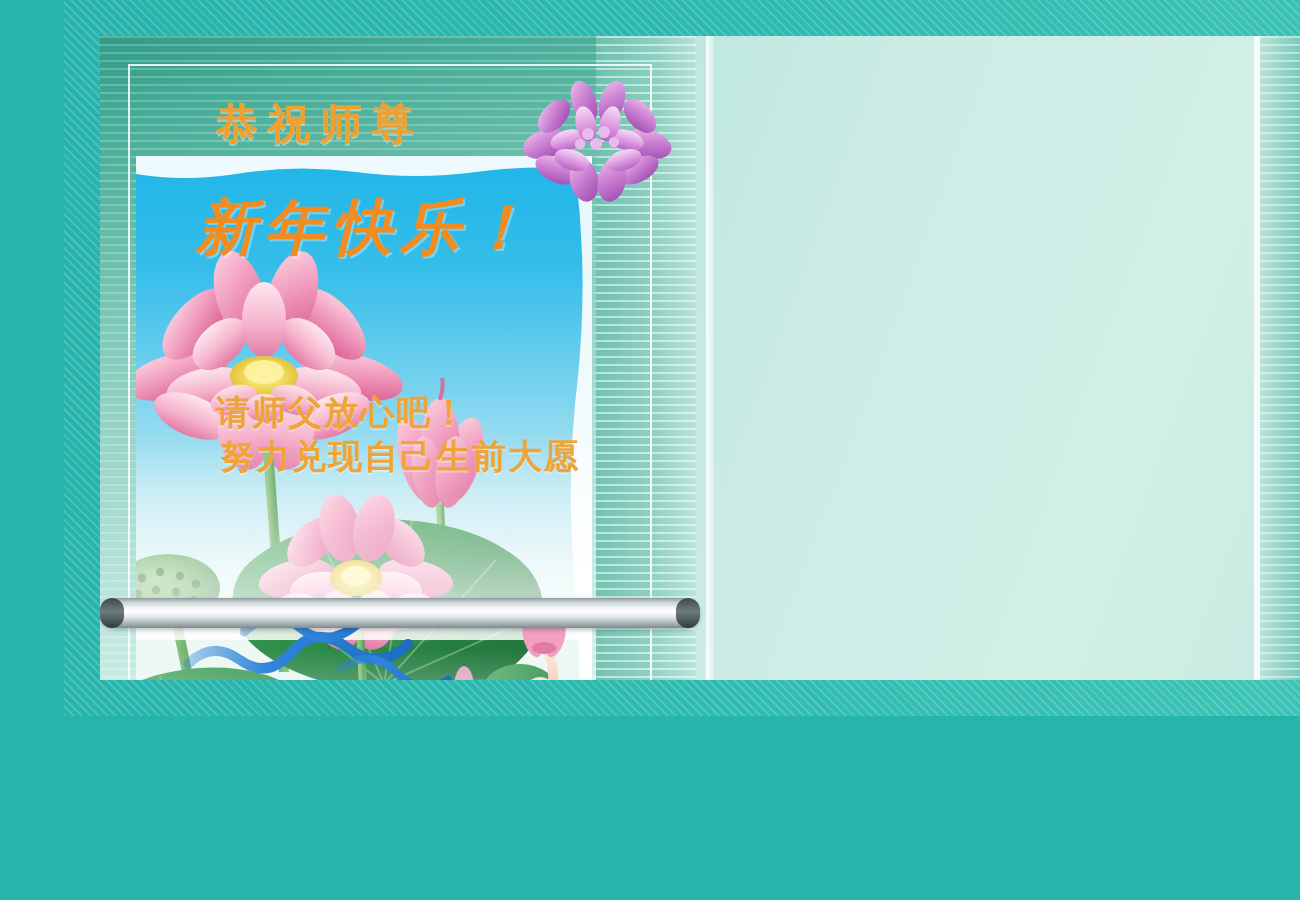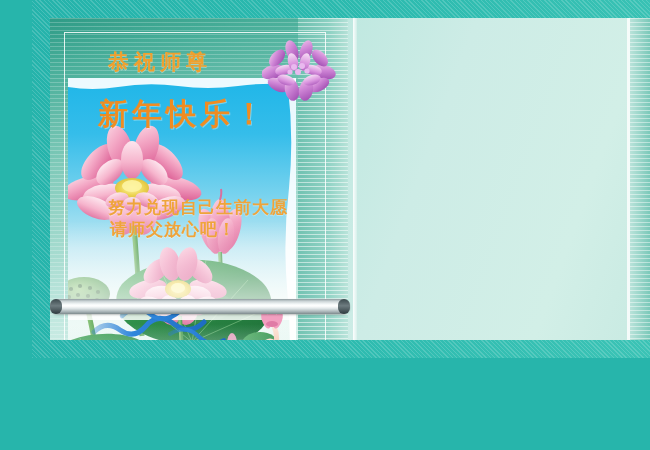--- a/index.html
+++ b/index.html
@@ -112,20 +112,21 @@
     font-size:21px; font-weight:bold; color:#efa02e;
     letter-spacing:5px;
     text-shadow:0 1px 0 rgba(255,255,255,.4);
   }
   .greet-2{
     position:absolute; left:48px; top:76px;
     font-family:"DejaVu Sans", sans-serif;
     font-size:30px; font-weight:bold; color:#f08c21;
     letter-spacing:4px;
     text-shadow:1px 1px 0 rgba(255,255,255,.35);
+    font-style:italic;
   }
   .body-text{
     position:absolute; left:58px; top:178px;
     font-family:"DejaVu Sans", sans-serif;
     font-size:17px; font-weight:bold; color:#efa43a;
     line-height:22px;
     letter-spacing:1px;
     text-shadow:0 1px 0 rgba(255,255,255,.35);
   }
   .body-text div{ white-space:nowrap; }
@@ -350,22 +351,22 @@
       </svg>
       <svg class="tear-right" viewBox="0 0 14 310" preserveAspectRatio="none">
         <path d="M14 0 V310 H6 Q10 260 5 210 Q1 160 7 110 Q12 60 6 10 Z" fill="#ffffff" opacity=".9"></path>
       </svg>
     </div>
 
     <div class="greet-1">恭祝师尊</div>
     <div class="greet-2">新年快乐！</div>
 
     <div class="body-text">
+      <div>请师父放心吧！</div>
       <div>努力兑现自己生前大愿</div>
-      <div>请师父放心吧！</div>
     </div>
 
     <svg class="purple-lotus" viewBox="0 0 74 62">
       <defs>
         <linearGradient id="pp1" x1="0" y1="0" x2="0.5" y2="1">
           <stop offset="0%" stop-color="#efc3ea"></stop>
           <stop offset="50%" stop-color="#cf86d6"></stop>
           <stop offset="100%" stop-color="#a957b8"></stop>
         </linearGradient>
         <linearGradient id="pp2" x1="0" y1="0" x2="0" y2="1">

